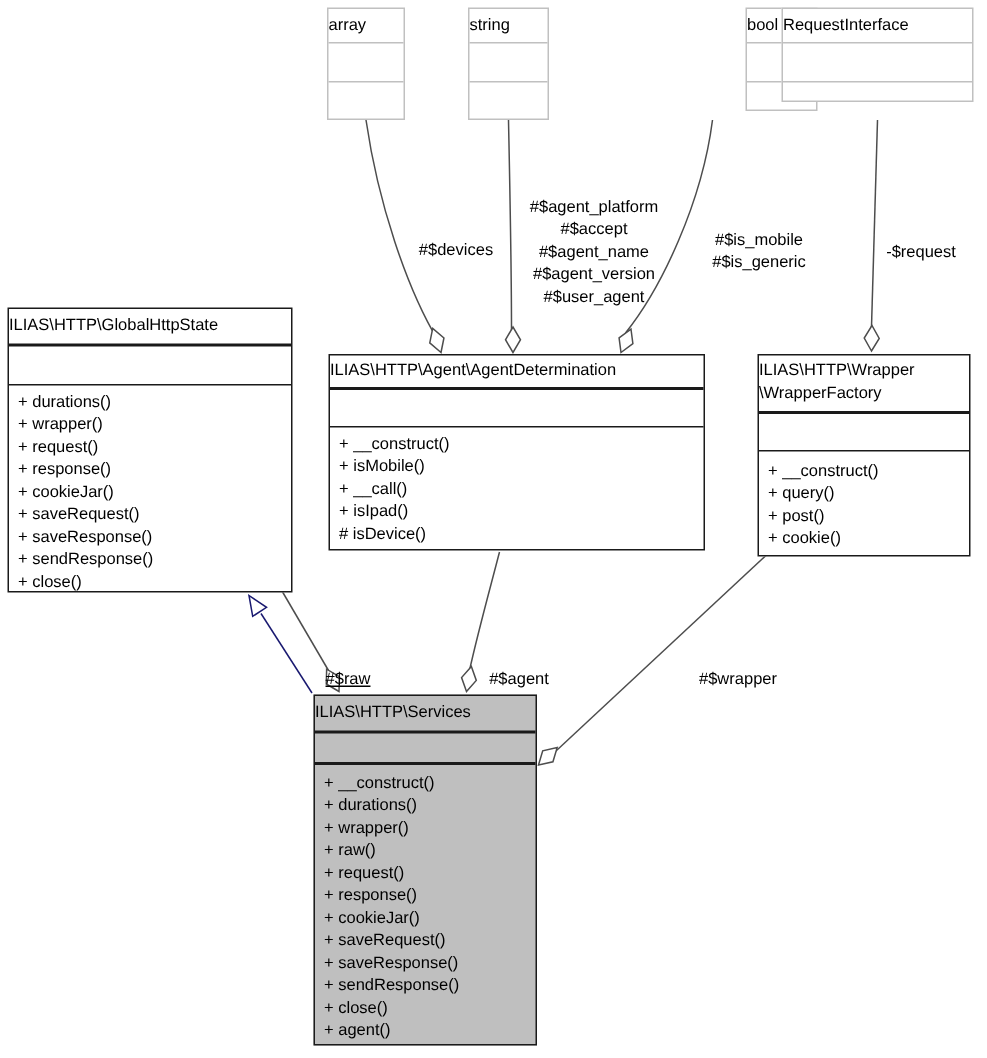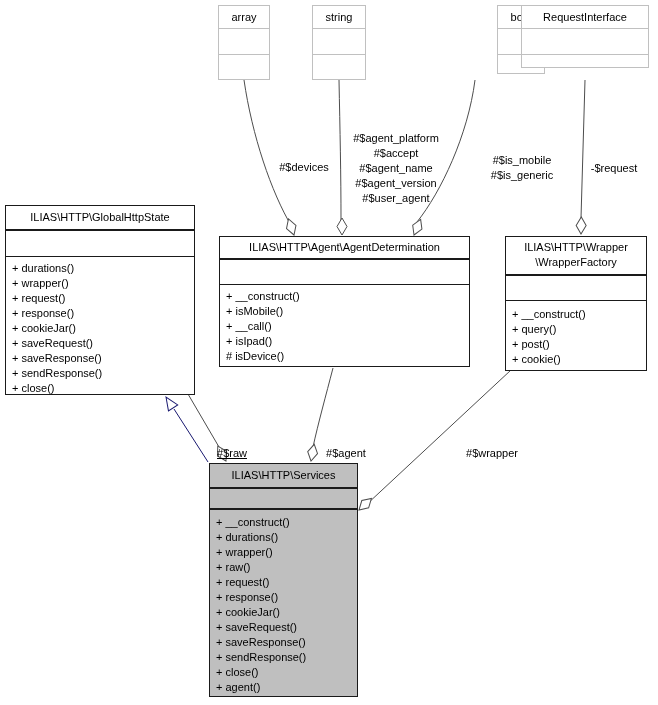--- a/index.html
+++ b/index.html
@@ -8,21 +8,21 @@
     font-family:"Liberation Sans", sans-serif; color:#000; overflow:hidden;
   }
   #edges { position:absolute; left:0; top:0; z-index:1; }
   .uml-box {
     position:absolute; box-sizing:border-box; z-index:2;
     background:#ffffff; border:1px solid #1a1a1a;
     display:flex; flex-direction:column;
     font-size:11px; color:#000;
   }
   .primitive { border-color:#c0c0c0; }
-  .uml-title { text-align:center; flex:0 0 auto; }
+  .uml-title { flex:0 0 auto; }
   .classbox > .uml-title { border-bottom:2px solid #1a1a1a; }
   .primitive > .uml-title { border-bottom:1px solid #c0c0c0; line-height:22px; height:22px; }
   .uml-empty { flex:0 0 auto; }
   .classbox > .uml-empty { border-bottom:1px solid #1a1a1a; }
   .primitive > .uml-empty { border-bottom:1px solid #c0c0c0; height:25px; }
   .uml-methods { flex:1 1 auto; text-align:left; padding:4px 4px 0 6px; line-height:15px; white-space:nowrap; }
   .services-box { background:#bfbfbf; }
   .services-box > .uml-title { border-bottom:2px solid #1a1a1a; }
   .services-box > .uml-empty { border-bottom:2px solid #1a1a1a; }
   .edge-label {
@@ -146,21 +146,21 @@
   <div class="edge-label" style="left:304px;top:134px;">#$devices</div>
 
   <div class="edge-label" style="left:396px;top:105px;">
     <div>#$agent_platform</div>
     <div>#$accept</div>
     <div>#$agent_name</div>
     <div>#$agent_version</div>
     <div>#$user_agent</div>
   </div>
 
-  <div class="edge-label" style="left:522px;top:127px;">
+  <div class="edge-label" style="left:506px;top:127px;">
     <div>#$is_mobile</div>
     <div>#$is_generic</div>
   </div>
 
   <div class="edge-label" style="left:614px;top:135px;">-$request</div>
   <div class="edge-label" style="left:232px;top:420px;text-decoration:underline;">#$raw</div>
   <div class="edge-label" style="left:346px;top:420px;">#$agent</div>
   <div class="edge-label" style="left:492px;top:420px;">#$wrapper</div>
 
 </div>

